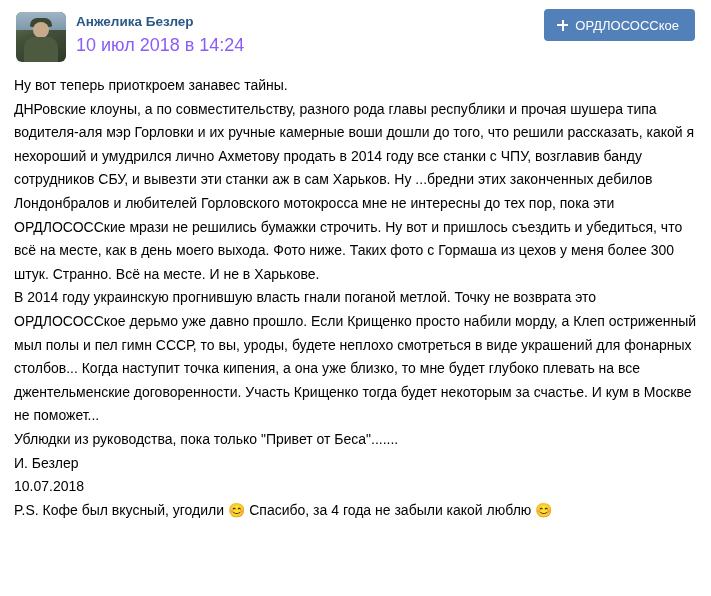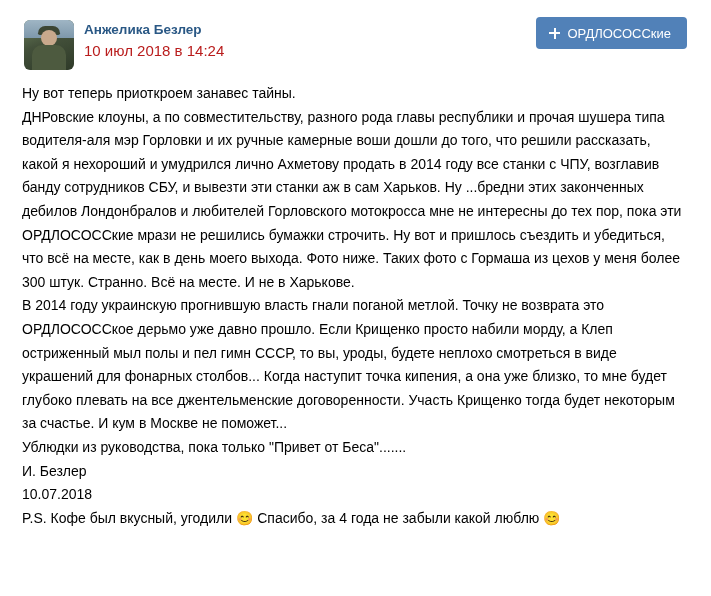--- a/index.html
+++ b/index.html
@@ -11,21 +11,21 @@
     height: 596px;
     background: #ffffff;
     font-family: "Liberation Sans", sans-serif;
     color: #000000;
     overflow: hidden;
   }
   .post {
     width: 711px;
     height: 596px;
     box-sizing: border-box;
-    padding: 8px;
+    padding: 0;
     position: relative;
   }
   .post-header {
     display: flex;
     align-items: flex-start;
     padding: 12px 16px 0 16px;
     position: relative;
     height: 56px;
     box-sizing: border-box;
   }
@@ -78,22 +78,22 @@
   }
   .author-name {
     color: #2a5885;
     font-size: 13.5px;
     font-weight: bold;
     cursor: pointer;
     display: block;
     margin-bottom: 3px;
   }
   .post-date {
-    color: #b91c1c;
-    font-size: 15px;
+    color: #8b5cf6;
+    font-size: 18px;
     display: block;
     cursor: pointer;
   }
   .subscribe-button {
     position: absolute;
     right: 16px;
     top: 9px;
     background: #5181b8;
     color: #ffffff;
     border: none;
@@ -150,21 +150,21 @@
       <div class="body"></div>
     </div>
 
     <div class="author-block">
       <span class="author-name">Анжелика Безлер</span>
       <span class="post-date">10 июл 2018 в 14:24</span>
     </div>
 
     <button class="subscribe-button">
       <span class="plus-icon"></span>
-      <span>ОРДЛОСОССкие</span>
+      <span>ОРДЛОСОССкое</span>
     </button>
 
   </div>
 
   <div class="post-body">Ну вот теперь приоткроем занавес тайны.
 ДНРовские клоуны, а по совместительству, разного рода главы республики и прочая шушера типа водителя-аля мэр Горловки и их ручные камерные воши дошли до того, что решили рассказать, какой я нехороший и умудрился лично Ахметову продать в 2014 году все станки с ЧПУ, возглавив банду сотрудников СБУ, и вывезти эти станки аж в сам Харьков. Ну ...бредни этих законченных дебилов Лондонбралов и любителей Горловского мотокросса мне не интересны до тех пор, пока эти ОРДЛОСОССкие мрази не решились бумажки строчить. Ну вот и пришлось съездить и убедиться, что всё на месте, как в день моего выхода. Фото ниже. Таких фото с Гормаша из цехов у меня более 300 штук. Странно. Всё на месте. И не в Харькове.
 В 2014 году украинскую прогнившую власть гнали поганой метлой. Точку не возврата это ОРДЛОСОССкое дерьмо уже давно прошло. Если Крищенко просто набили морду, а Клеп остриженный мыл полы и пел гимн СССР, то вы, уроды, будете неплохо смотреться в виде украшений для фонарных столбов... Когда наступит точка кипения, а она уже близко, то мне будет глубоко плевать на все джентельменские договоренности. Участь Крищенко тогда будет некоторым за счастье. И кум в Москве не поможет...
 Ублюдки из руководства, пока только "Привет от Беса".......
 И. Безлер
 10.07.2018

